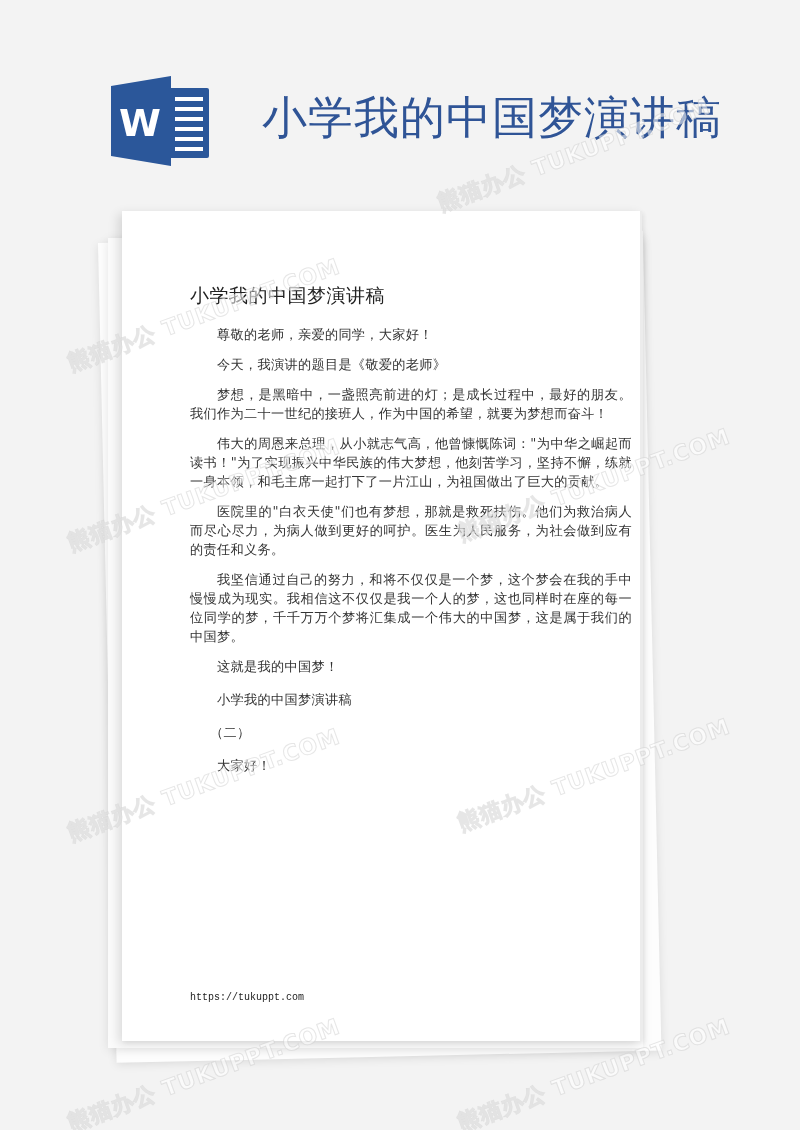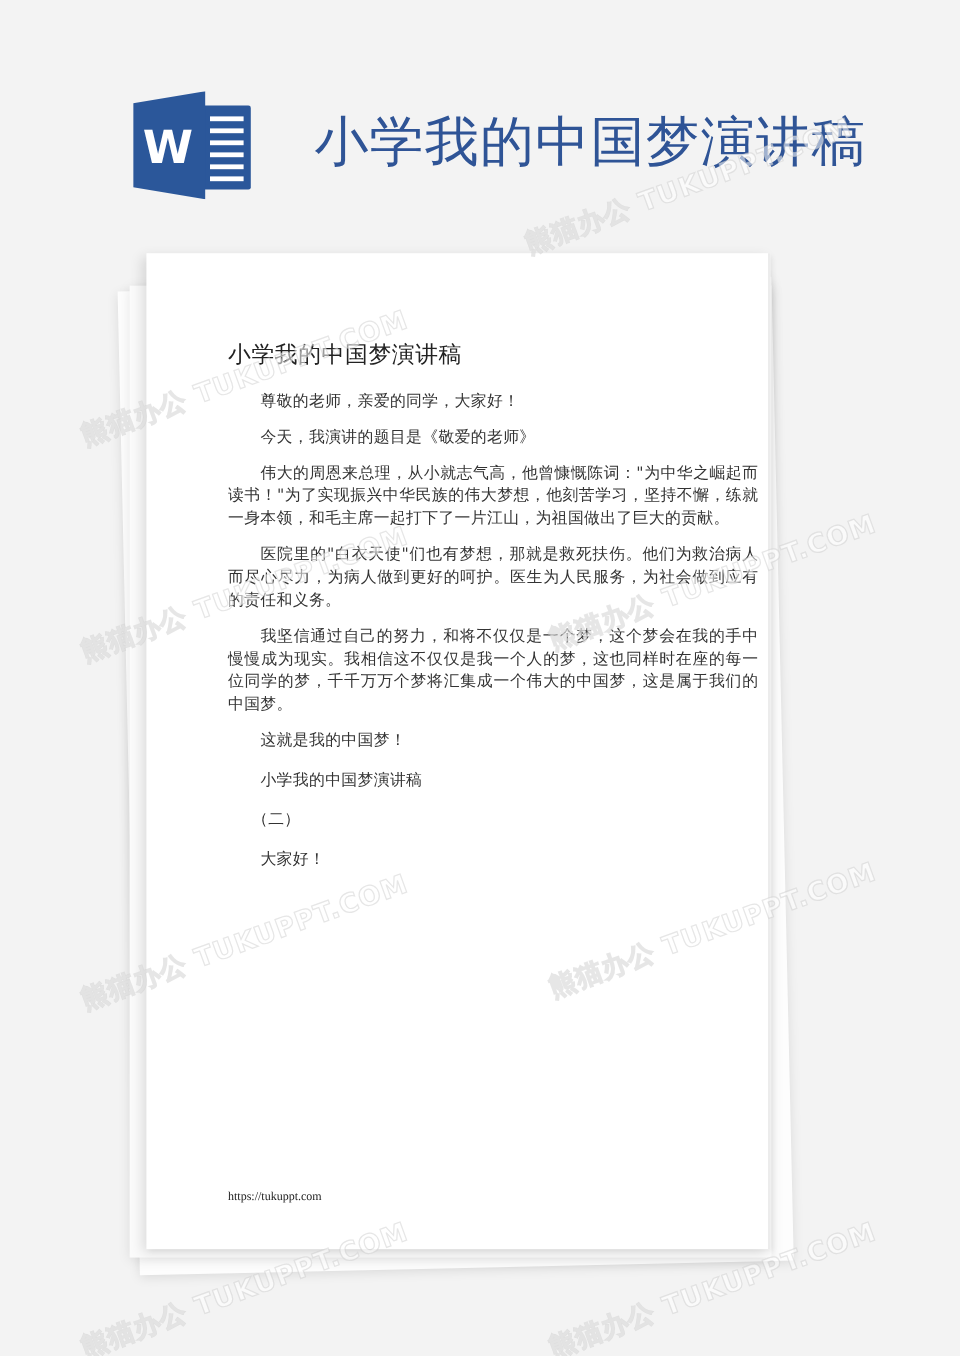--- a/index.html
+++ b/index.html
@@ -49,21 +49,21 @@
       letter-spacing: 0.5px; white-space: nowrap;
     }
     .body-text {
       position: absolute; left: 68px; top: 114px; width: 442px;
       font-size: 13.2px; color: #333; line-height: 19px;
     }
     .para { margin-bottom: 11px; text-indent: 27px; text-align: justify; letter-spacing: 0.3px; }
     .para.tight { margin-bottom: 14px; }
     .footer-url {
       position: absolute; left: 68px; top: 781px;
-      font-family: Liberation Serif, serif;
+      font-family: Liberation Mono, monospace;
       font-size: 10px; color: #222;
     }
     .watermark {
       position: absolute;
       font-family: "DejaVu Sans", "Liberation Sans", sans-serif;
       font-weight: bold; font-size: 22px;
       color: rgba(255,255,255,0.55);
       -webkit-text-stroke: 1px rgba(200,200,200,0.45);
       transform: rotate(-20deg);
       white-space: nowrap; pointer-events: none;
@@ -93,20 +93,21 @@
 </div>
 
 <div class="back-page one"></div>
 <div class="back-page two"></div>
 
 <div class="page">
   <div class="doc-title">小学我的中国梦演讲稿</div>
   <div class="body-text">
     <p class="para">尊敬的老师，亲爱的同学，大家好！</p>
     <p class="para">今天，我演讲的题目是《敬爱的老师》</p>
+    <p class="para">梦想，是黑暗中，一盏照亮前进的灯；是成长过程中，最好的朋友。我们作为二十一世纪的接班人，作为中国的希望，就要为梦想而奋斗！</p>
     <p class="para">伟大的周恩来总理，从小就志气高，他曾慷慨陈词："为中华之崛起而读书！"为了实现振兴中华民族的伟大梦想，他刻苦学习，坚持不懈，练就一身本领，和毛主席一起打下了一片江山，为祖国做出了巨大的贡献。</p>
     <p class="para">医院里的"白衣天使"们也有梦想，那就是救死扶伤。他们为救治病人而尽心尽力，为病人做到更好的呵护。医生为人民服务，为社会做到应有的责任和义务。</p>
     <p class="para">我坚信通过自己的努力，和将不仅仅是一个梦，这个梦会在我的手中慢慢成为现实。我相信这不仅仅是我一个人的梦，这也同样时在座的每一位同学的梦，千千万万个梦将汇集成一个伟大的中国梦，这是属于我们的中国梦。</p>
     <p class="para tight">这就是我的中国梦！</p>
     <p class="para tight">小学我的中国梦演讲稿</p>
     <p class="para tight" style="text-indent:20px;">（二）</p>
     <p class="para tight">大家好！</p>
   </div>
   <div class="footer-url">https://tukuppt.com</div>
 </div>

